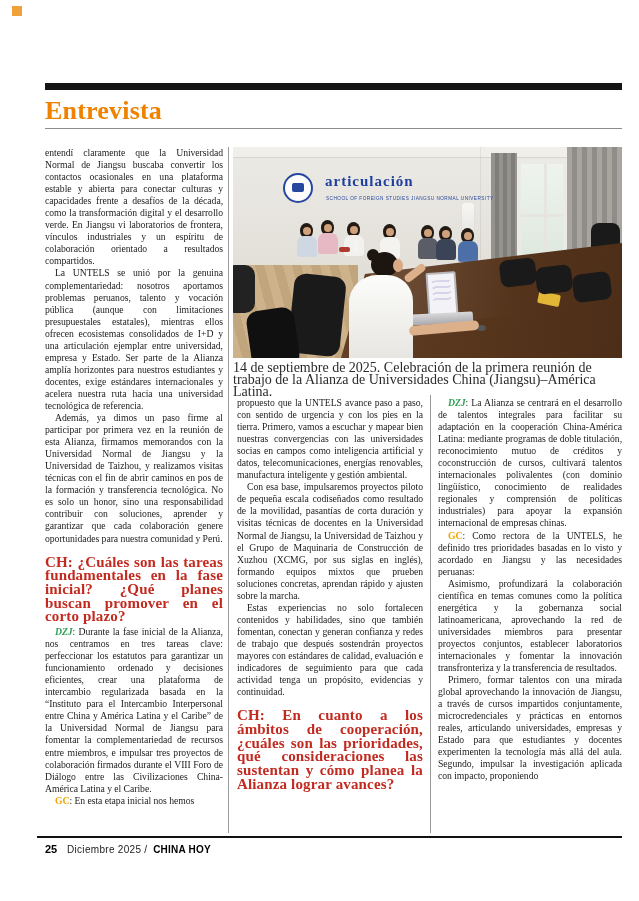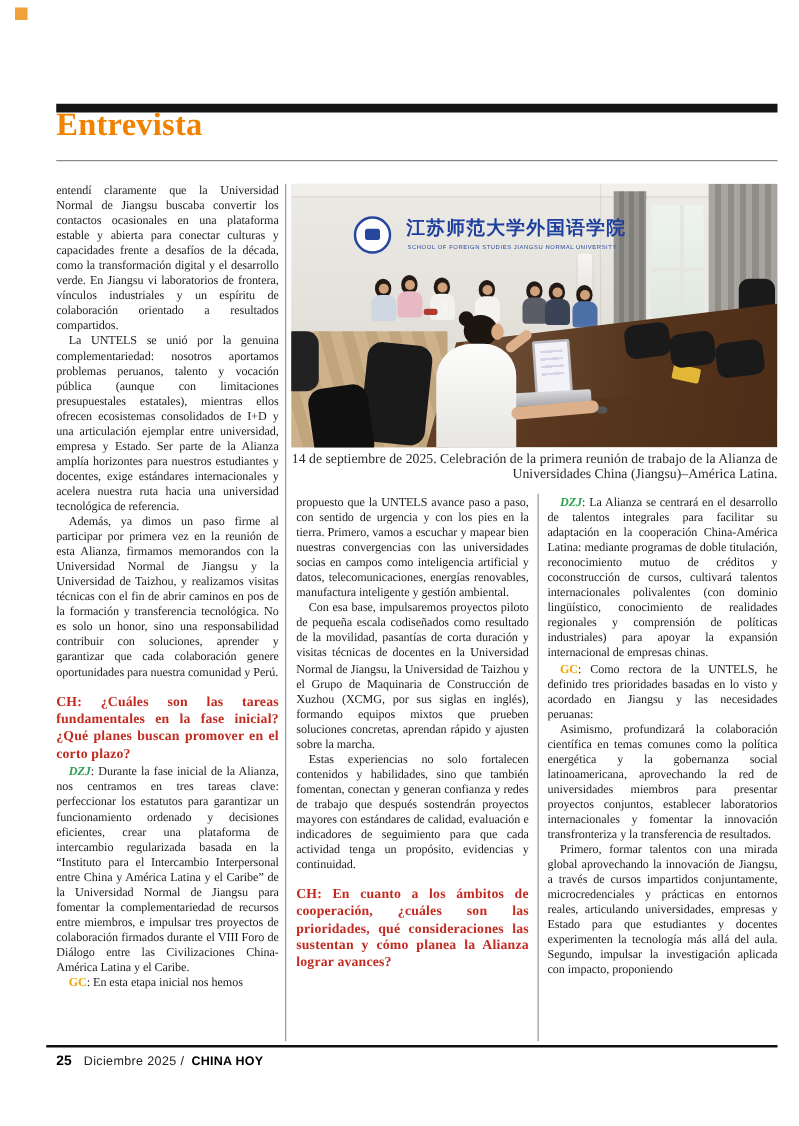--- a/index.html
+++ b/index.html
@@ -2,47 +2,47 @@
 <html lang="es"><head>
 <meta charset="utf-8">
 <style>
   html,body{margin:0;padding:0;background:#ffffff;}
   .page{position:relative;width:639px;height:901px;background:#fff;overflow:hidden;
         font-family:"Liberation Serif",serif;}
 
   .corner-square{position:absolute;left:12px;top:6px;width:10px;height:10px;background:#f0a13a;}
 
   .topbar{position:absolute;left:45px;top:83px;width:577px;height:7px;background:#141414;}
-  .section-title{position:absolute;left:45px;top:85px;margin:0;font-size:26px;font-weight:bold;
+  .section-title{position:absolute;left:45px;top:96px;margin:0;font-size:26px;font-weight:bold;
                  color:#f08200;letter-spacing:.2px;}
   .title-rule{position:absolute;left:45px;top:128px;width:577px;height:1px;background:#8c8c8c;}
 
   
   .col{position:absolute;font-size:9.7px;line-height:12.05px;color:#1c1c1c;text-align:justify;
        letter-spacing:-0.05px;}
   .col1{left:45px;top:147px;width:178px;height:686px;overflow:hidden;}
   .col2{left:237px;top:397px;width:186px;height:436px;overflow:hidden;}
   .col3{left:438px;top:397px;width:184px;height:436px;overflow:hidden;}
   .para{margin:0;}
   .indent{text-indent:10px;}
-  .question{margin:11px 0 2px;font-weight:bold;color:#c22a20;font-size:11px;line-height:13.7px;
+  .question{margin:11px 0 2px;font-weight:bold;color:#c22a20;font-size:15px;line-height:13.7px;
             letter-spacing:.15px;}
   .speaker{font-weight:bold;}
   .dzj{color:#2ea052;font-style:italic;}
   .gc{color:#f0a500;}
 
   .vdiv{position:absolute;width:1px;background:#9a9a9a;}
   .vdiv1{left:228px;top:147px;height:686px;}
   .vdiv2{left:430px;top:395px;height:438px;}
 
   
   .photo-wrap{position:absolute;left:233px;top:147px;width:389px;}
   .photo{position:relative;width:389px;height:211px;overflow:hidden;
          background:linear-gradient(#eceae5 0%,#e3e0da 55%,#d8d4cc 100%);}
-  .caption{margin:4px 0 0;font-size:11px;line-height:11.8px;color:#2a2a2a;text-align:right;}
+  .caption{margin:4px 0 0;font-size:14px;line-height:11.8px;color:#2a2a2a;text-align:left;}
 
   
   .ph-ceiling{position:absolute;left:0;top:0;width:100%;height:10px;background:#f1efea;
               border-bottom:1px solid #d9d5cd;}
   .ph-seam{position:absolute;left:247px;top:0;width:1px;height:130px;background:rgba(0,0,0,.06);}
   .ph-curtain-l{position:absolute;left:258px;top:6px;width:26px;height:150px;
                 background:repeating-linear-gradient(90deg,#95938e 0 4px,#807e79 4px 8px);}
   .ph-window{position:absolute;left:284px;top:13px;width:50px;height:113px;box-sizing:border-box;
              border:4px solid #eceae6;background:linear-gradient(#eef3ee,#dde7dd);}
   .ph-window::before{content:"";position:absolute;left:0;top:48%;width:100%;height:3px;background:#e7e5e0;}
@@ -136,21 +136,21 @@
   <div class="photo-wrap">
     <div class="photo">
       <div class="ph-ceiling"></div>
       <div class="ph-seam"></div>
       <div class="ph-curtain-l"></div>
       <div class="ph-window"></div>
       <div class="ph-curtain-r"></div>
       <div class="ph-radiator"></div>
       <div class="ph-purifier"></div>
       <div class="ph-emblem"></div>
-      <div class="ph-cn">江苏师范大学外国语学院</div>
+      <div class="ph-cn">articulación</div>
       <div class="ph-en">SCHOOL OF FOREIGN STUDIES JIANGSU NORMAL UNIVERSITY</div>
 
       <div class="ph-floor"></div>
 
       <div class="person" style="left:64px;top:76px;--c:#cfd8e2">
           <span class="hair"></span>
           <span class="face"></span>
           <span class="torso"></span>
         </div>
       <div class="person" style="left:85px;top:73px;--c:#e6b9c4">

